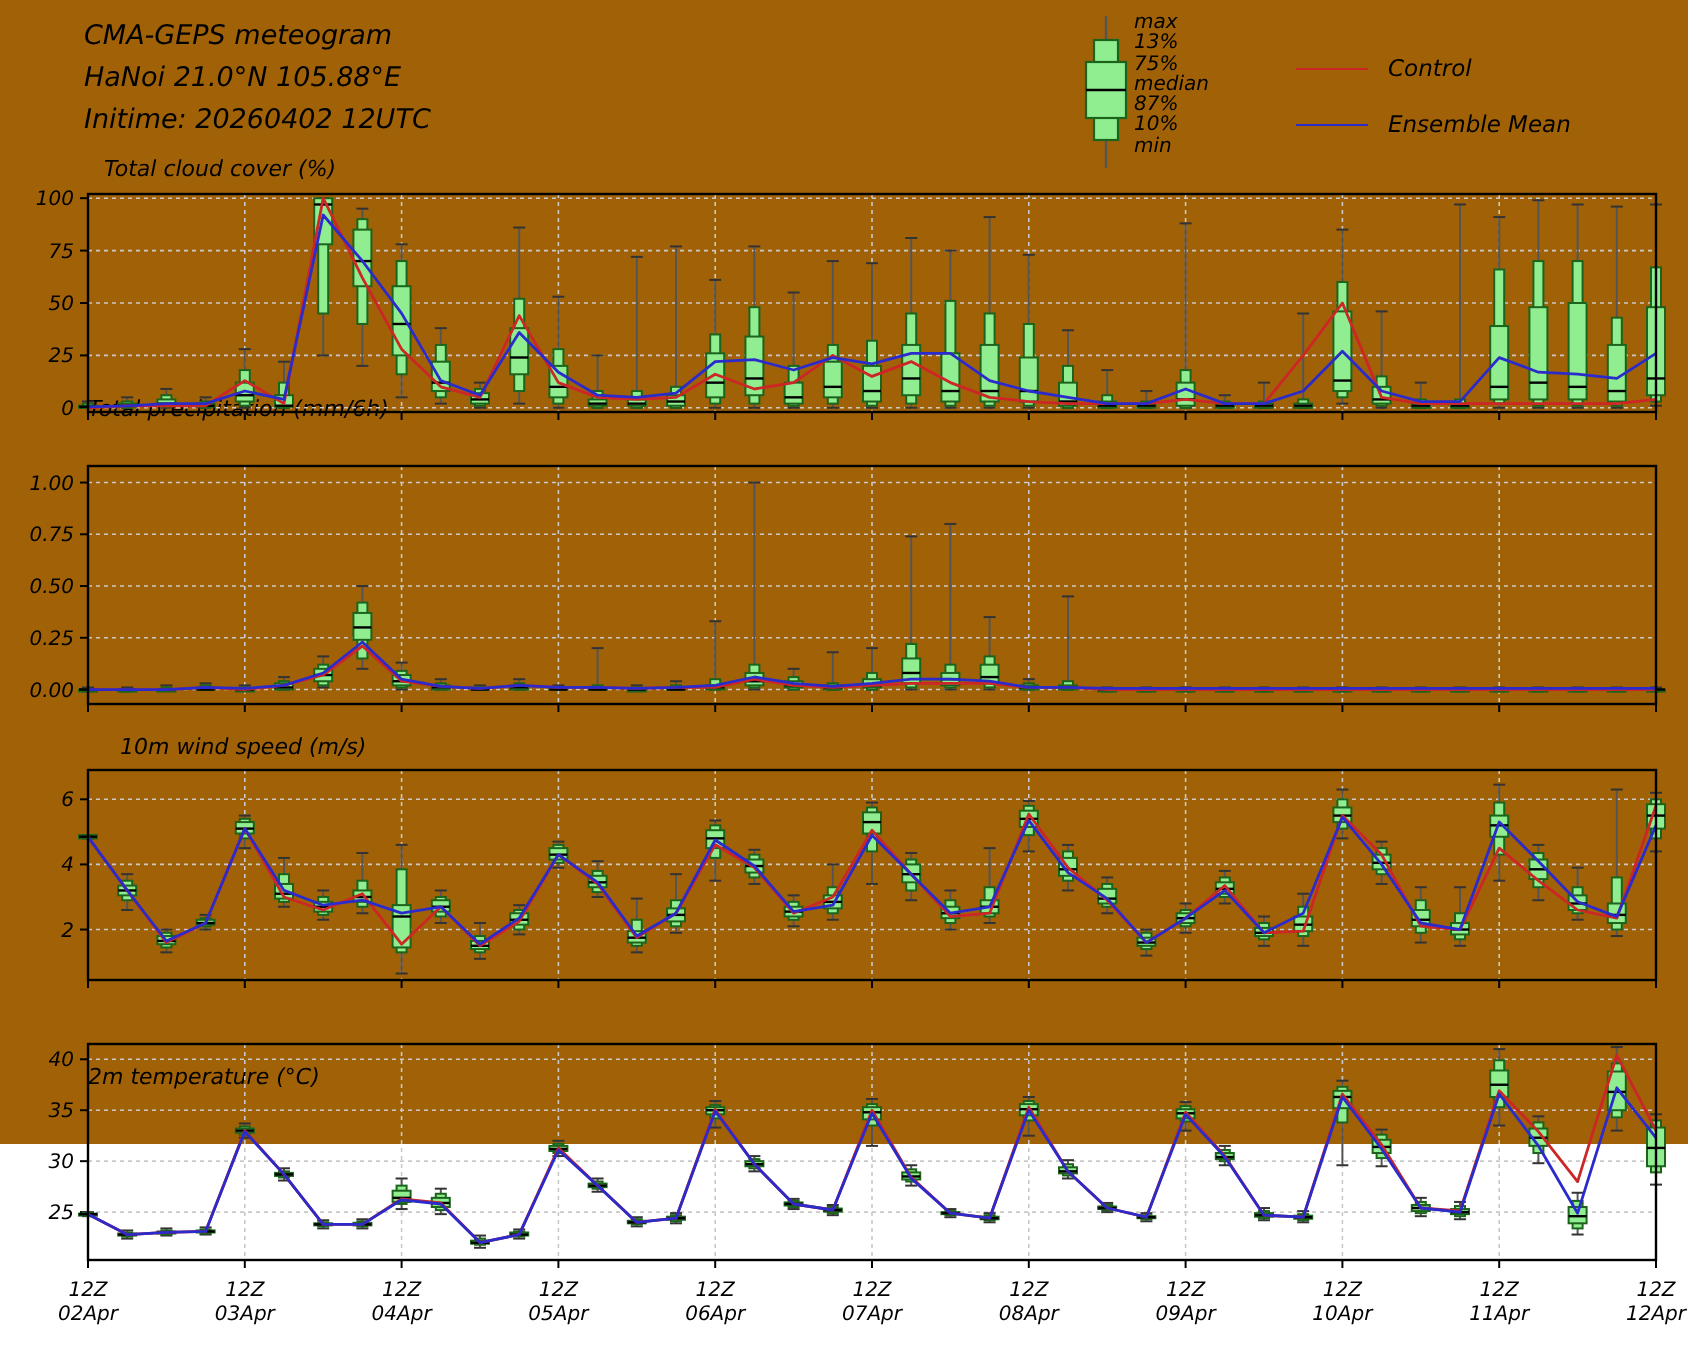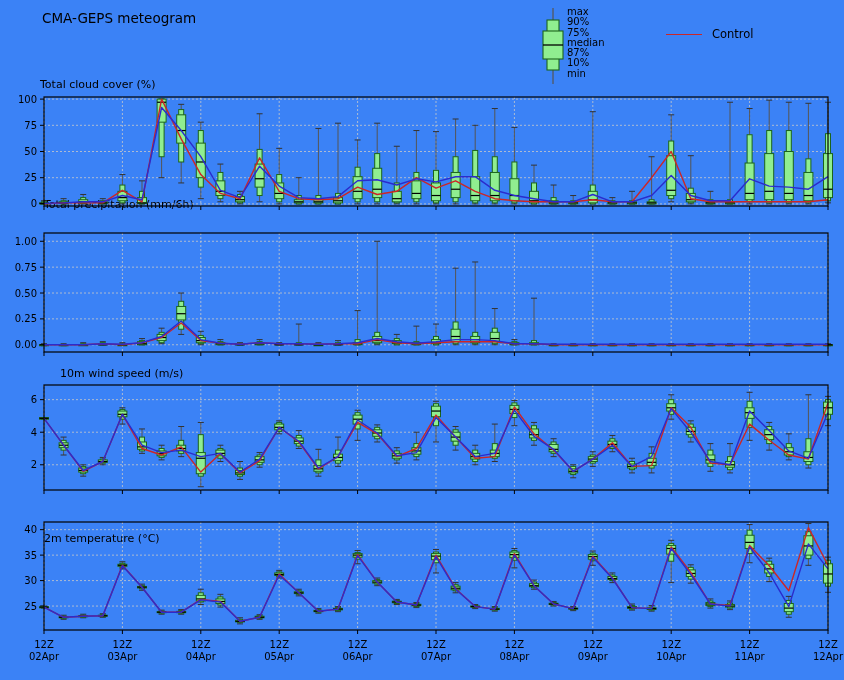--- a/index.html
+++ b/index.html
@@ -1,59 +1,65 @@
 <!DOCTYPE html>
 <html><head>
 <meta charset="utf-8">
 <style>
   html,body{margin:0;padding:0;background:#ffffff;}
   body{width:844px;height:680px;position:relative;font-family:"DejaVu Sans","Liberation Sans",sans-serif;overflow:hidden;}
-  .stage{position:absolute;left:0;top:0;width:844px;height:680px;background:#3b82f6;}
+  .stage{position:absolute;left:0;top:0;width:844px;height:572px;background:#a16207;font-style:italic;}
   .hdr{position:absolute;left:42px;top:8px;font-size:13.5px;line-height:1.55;color:#000;}
   .panel-title{position:absolute;font-size:11px;color:#000;}
   .boxleg-labels{position:absolute;left:567px;top:7px;font-size:10px;line-height:10.3px;color:#000;}
-  .lineleg{position:absolute;left:666px;top:20px;}
+  .lineleg{position:absolute;left:648px;top:20px;}
   .lineleg .row{display:flex;align-items:center;height:28px;}
   .lineleg .swatch{width:36px;height:0;border-top:1.6px solid #000;margin-right:10px;}
   .lineleg .lab{font-size:11.5px;color:#000;}
   #chart-root{position:absolute;left:0;top:0;}
 </style>
 </head>
 <body>
 
 <div class="stage">
 
   <div class="hdr">
     <div>CMA-GEPS meteogram</div>
+    <div>HaNoi 21.0°N 105.88°E</div>
+    <div>Initime: 20260402 12UTC</div>
   </div>
 
   <svg width="34" height="84" style="position:absolute;left:536px;top:4px;">
     <line x1="17" y1="4" x2="17" y2="80" stroke="#555" stroke-width="1.2"></line>
     <rect x="11" y="16" width="12" height="50" fill="#90ee90" stroke="#1c641c" stroke-width="1.1"></rect>
     <rect x="7" y="27" width="20" height="28" fill="#90ee90" stroke="#1c641c" stroke-width="1.1"></rect>
     <line x1="7" y1="41" x2="27" y2="41" stroke="#000" stroke-width="1.3"></line>
   </svg>
   <div class="boxleg-labels">
     <div>max</div>
-    <div>90%</div>
+    <div>13%</div>
     <div>75%</div>
     <div>median</div>
     <div>87%</div>
     <div>10%</div>
     <div>min</div>
   </div>
 
   <div class="lineleg">
     <div class="row">
       <span class="swatch" id="sw-control" style="border-top-color: rgb(204, 38, 38);"></span>
       <span class="lab">Control</span>
     </div>
+    <div class="row">
+      <span class="swatch" id="sw-mean" style="border-top-color: rgb(43, 43, 204);"></span>
+      <span class="lab">Ensemble Mean</span>
+    </div>
   </div>
 
-  <div class="panel-title" style="left:40px;top:78px;">Total cloud cover (%)</div>
+  <div class="panel-title" style="left:52px;top:78px;">Total cloud cover (%)</div>
   <div class="panel-title" style="left:44px;top:198px;">Total precipitation (mm/6h)</div>
   <div class="panel-title" style="left:60px;top:367px;">10m wind speed (m/s)</div>
   <div class="panel-title" style="left:44px;top:504px;margin-top:28px;">2m temperature (°C)</div>
 
   <div id="chart-root"><svg width="844" height="680">
         <g>
           <line x1="44" x2="828" y1="203.90384615384616" y2="203.90384615384616" stroke="#c9c9c9" stroke-width="0.8" stroke-dasharray="2,2"></line>
           <line x1="44" x2="828" y1="177.70192307692307" y2="177.70192307692307" stroke="#c9c9c9" stroke-width="0.8" stroke-dasharray="2,2"></line>
           <line x1="44" x2="828" y1="151.5" y2="151.5" stroke="#c9c9c9" stroke-width="0.8" stroke-dasharray="2,2"></line>
           <line x1="44" x2="828" y1="125.29807692307692" y2="125.29807692307692" stroke="#c9c9c9" stroke-width="0.8" stroke-dasharray="2,2"></line>

